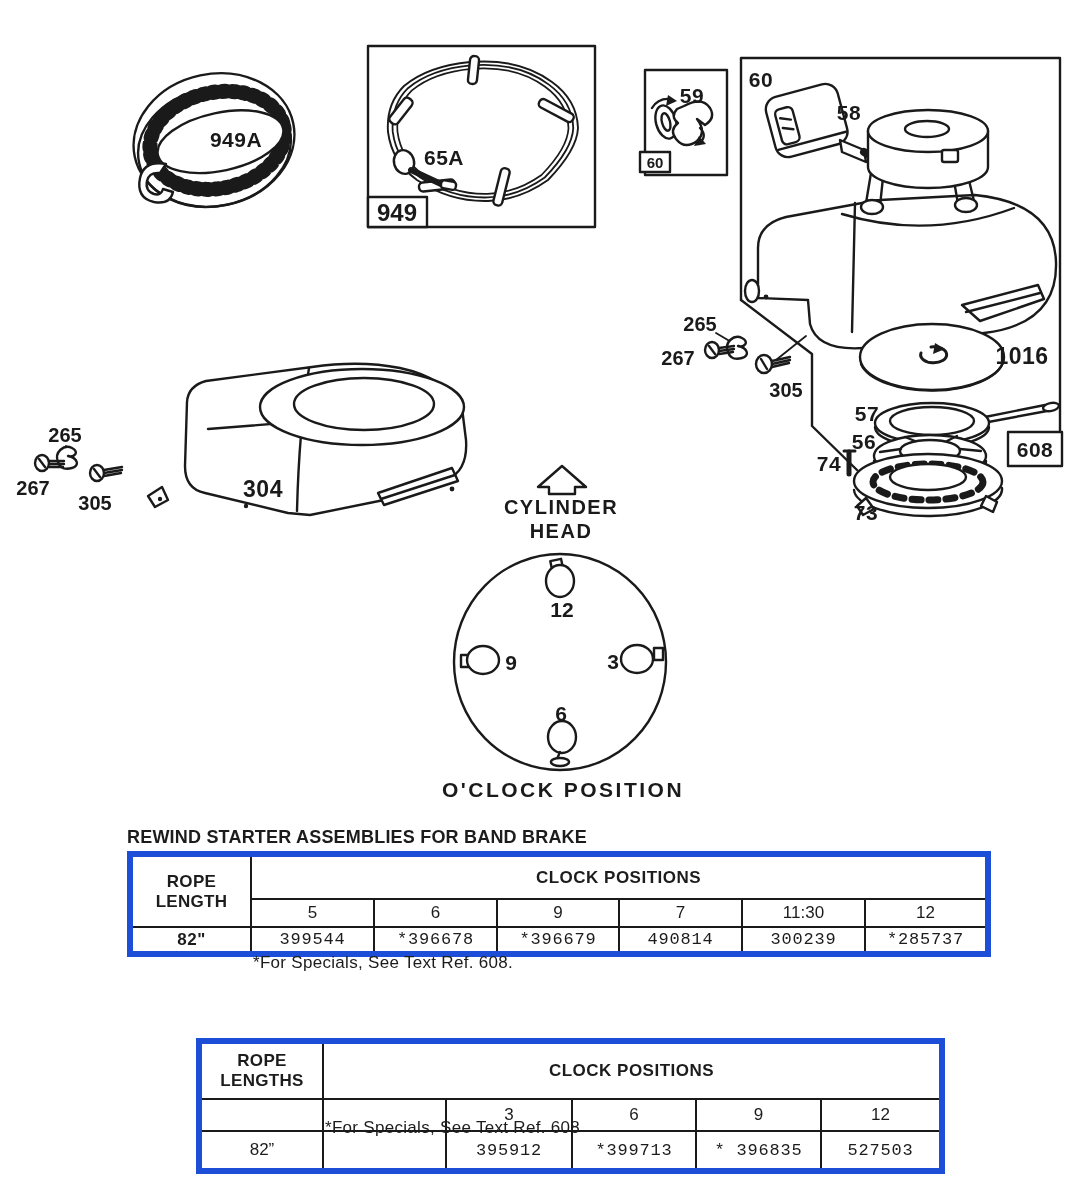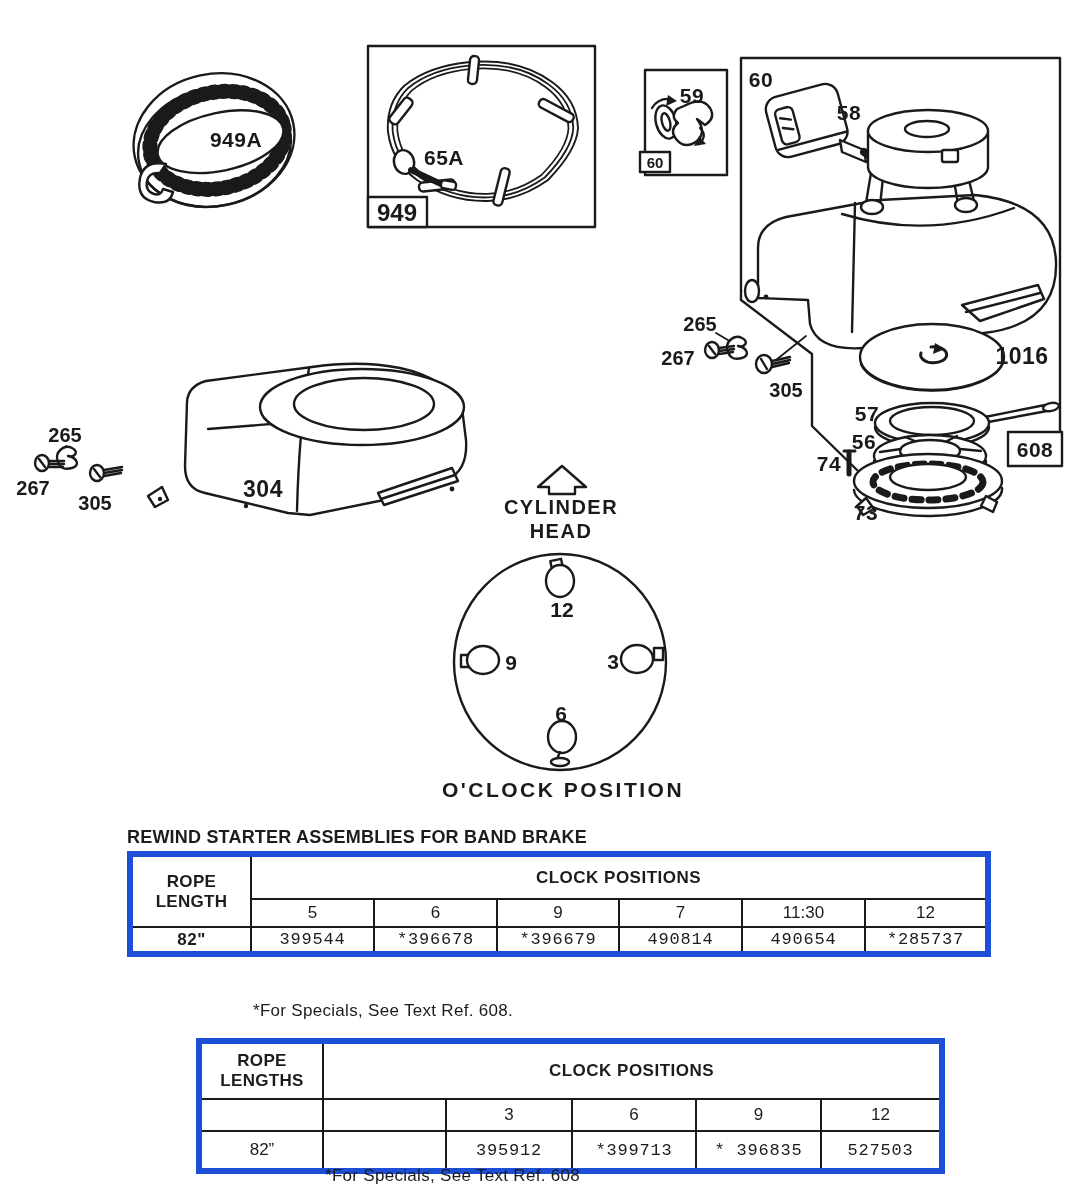--- a/index.html
+++ b/index.html
@@ -19,21 +19,21 @@
 
   .tbl-title{position:absolute;z-index:2;font-size:18px;font-weight:700;letter-spacing:.2px;}
   .tbl-wrap{position:absolute;z-index:2;}
   table.parts-table{border-collapse:collapse;table-layout:fixed;border:6px solid #1d4ed8;}
   table.parts-table td{border:2px solid #1a1a1a;text-align:center;vertical-align:middle;
         font-size:17px;padding:0;overflow:hidden;white-space:nowrap;}
   td.th{font-weight:700;font-size:17px;letter-spacing:.3px;}
   td.group-th{font-weight:700;font-size:18px;letter-spacing:.5px;}
   td.num{letter-spacing:.8px;font-family:Liberation Mono, monospace;}
   td.rowlabel{font-weight:700;letter-spacing:.5px;}
-  .footnote{position:absolute;z-index:2;font-size:17px;letter-spacing:.3px;margin-top:48px;}
+  .footnote{position:absolute;z-index:2;font-size:17px;letter-spacing:.3px;}
 </style>
 </head>
 <body>
 
 <div class="page">
 
 <svg class="art" width="1087" height="1200" viewBox="0 0 1087 1200">
   <g stroke="#1a1a1a" fill="none" stroke-width="2.4" stroke-linecap="round" stroke-linejoin="round">
 
     <g>
@@ -260,21 +260,21 @@
       <td>7</td>
       <td>11:30</td>
       <td>12</td>
     </tr>
     <tr style="height:27px">
       <td class="rowlabel">82"</td>
       <td class="num">399544</td>
       <td class="num">*396678</td>
       <td class="num">*396679</td>
       <td class="num">490814</td>
-      <td class="num">490654</td>
+      <td class="num">300239</td>
       <td class="num">*285737</td>
     </tr>
   </tbody>
       </table>
 </div>
 <div class="footnote" style="left:253px;top:953px">*For Specials, See Text Ref. 608.</div>
 
 <div class="tbl-wrap" style="left:196px;top:1038px">
   <table class="parts-table" style="width:743px">
     <colgroup>

